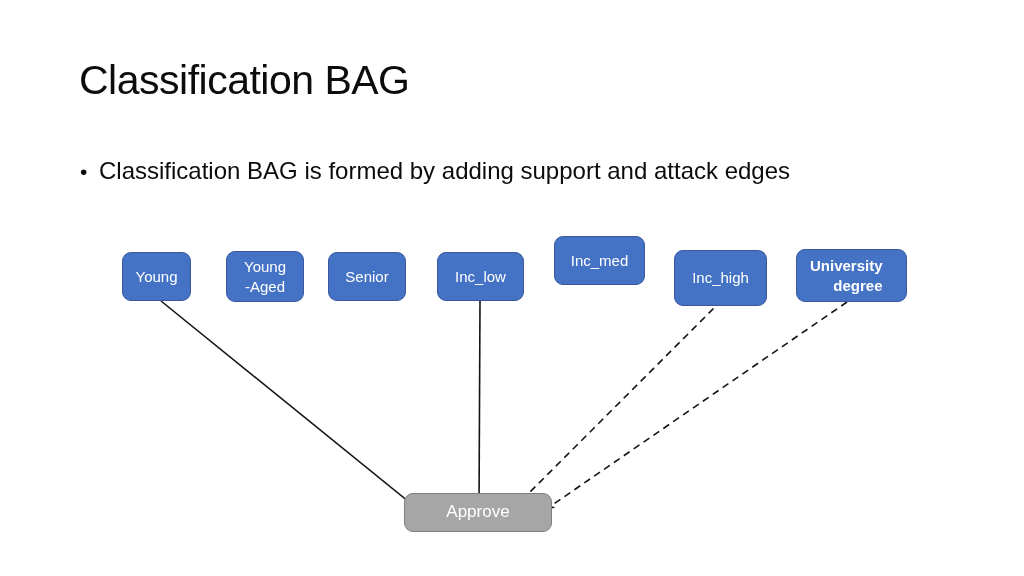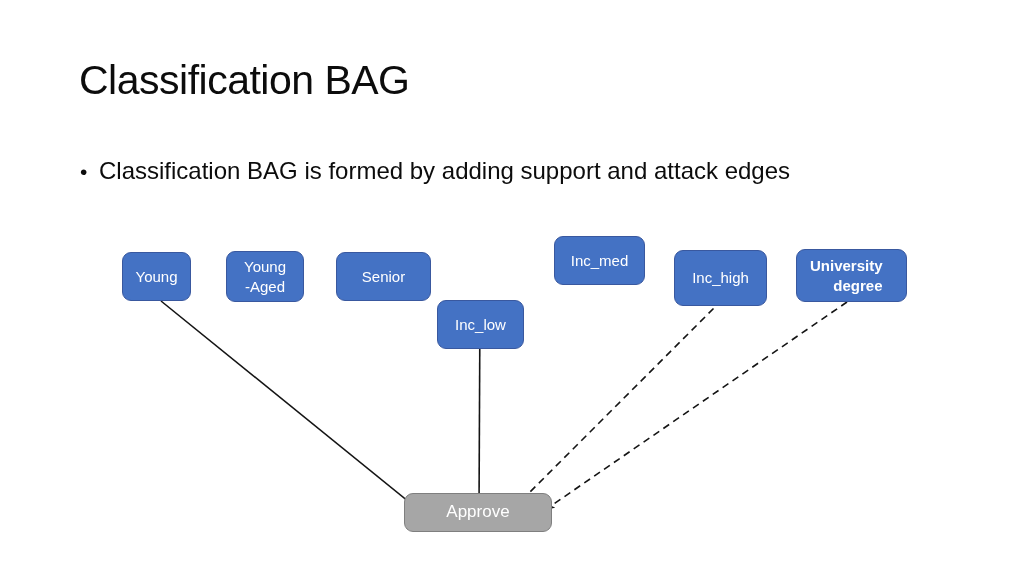--- a/index.html
+++ b/index.html
@@ -113,24 +113,24 @@
     </svg>
 
   <div id="nodes-layer">
       <div class="node feature" style="left: 122px; top: 252px; width: 69px; height: 49px;">
         <span class="node-label">Young</span>
       </div>
       <div class="node feature" style="left: 226px; top: 251px; width: 78px; height: 51px;">
         <span class="node-label">Young
 -Aged</span>
       </div>
-      <div class="node feature" style="left: 336px; top: 252px; width: 95px; height: 49px;">
+      <div class="node feature" style="left: 328px; top: 252px; width: 78px; height: 49px;">
         <span class="node-label">Senior</span>
       </div>
-      <div class="node feature" style="left: 437px; top: 252px; width: 87px; height: 49px; margin-top: 48px;">
+      <div class="node feature" style="left: 437px; top: 252px; width: 87px; height: 49px;">
         <span class="node-label">Inc_low</span>
       </div>
       <div class="node feature" style="left: 554px; top: 236px; width: 91px; height: 49px;">
         <span class="node-label">Inc_med</span>
       </div>
       <div class="node feature" style="left: 674px; top: 250px; width: 93px; height: 56px;">
         <span class="node-label">Inc_high</span>
       </div>
       <div class="node feature align-left" style="left: 796px; top: 249px; width: 111px; height: 53px;">
         <span class="node-label">University

